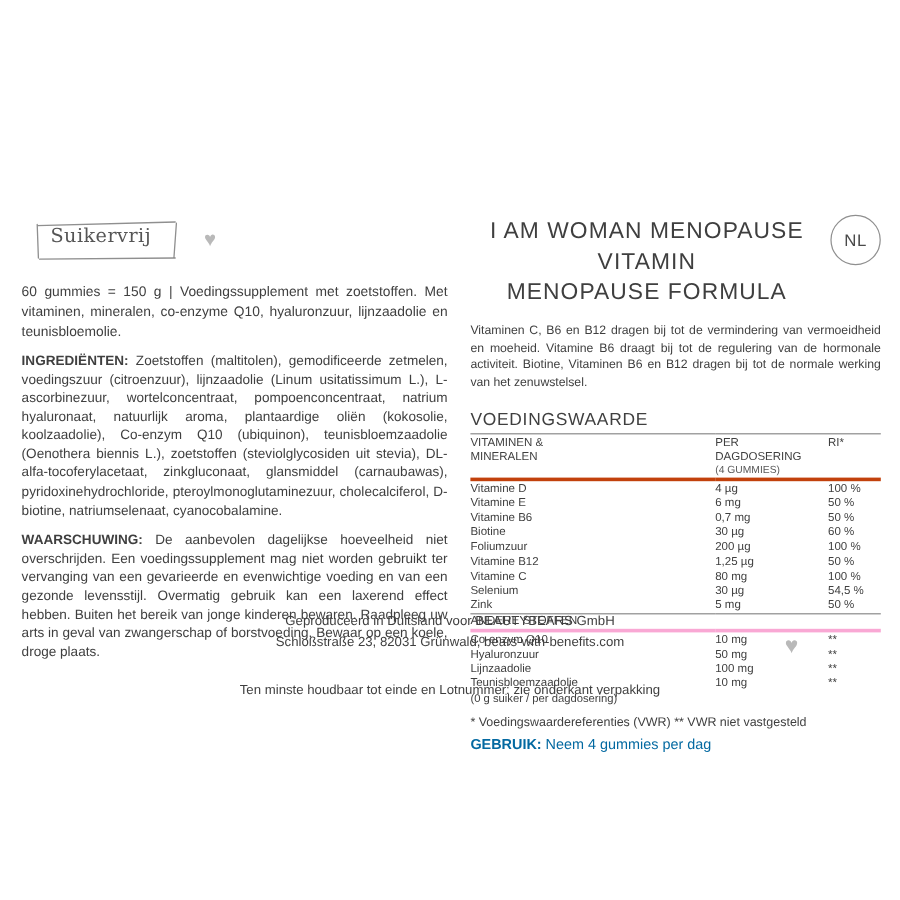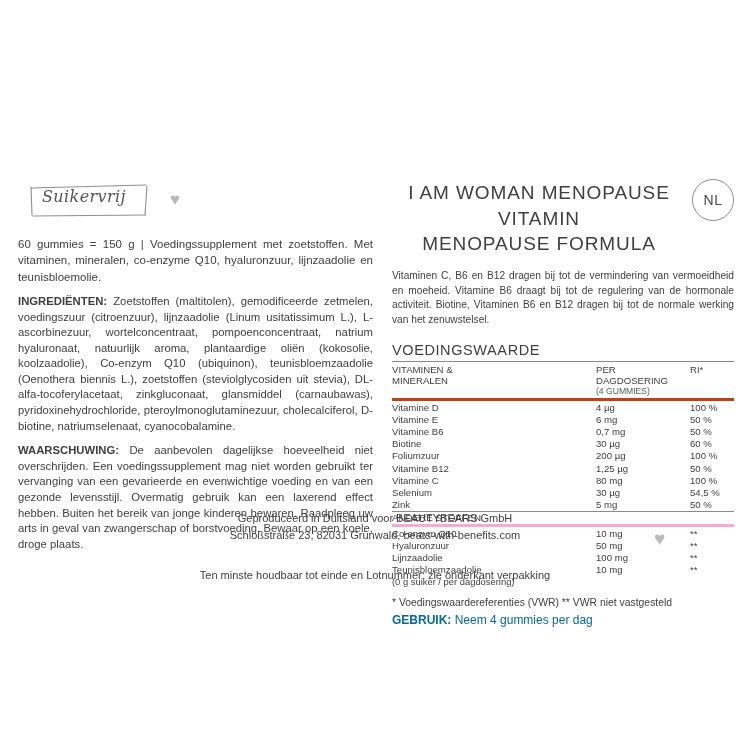--- a/index.html
+++ b/index.html
@@ -37,21 +37,20 @@
   .sugarfree-badge .frame {
     position: absolute;
     left: 0; top: 2px;
     width: 122px; height: 36px;
   }
   .sugarfree-text {
     position: absolute;
     left: 14px;
     top: 7px;
     font-family: "DejaVu Serif", serif;
-    font-style: italic;
     font-size: 16px;
     color: #555;
     letter-spacing: 0.4px;
   }
   .heart-badge {
     position: absolute;
     left: 142px;
     top: 10px;
     color: #b9b9b9;
     font-size: 17px;

